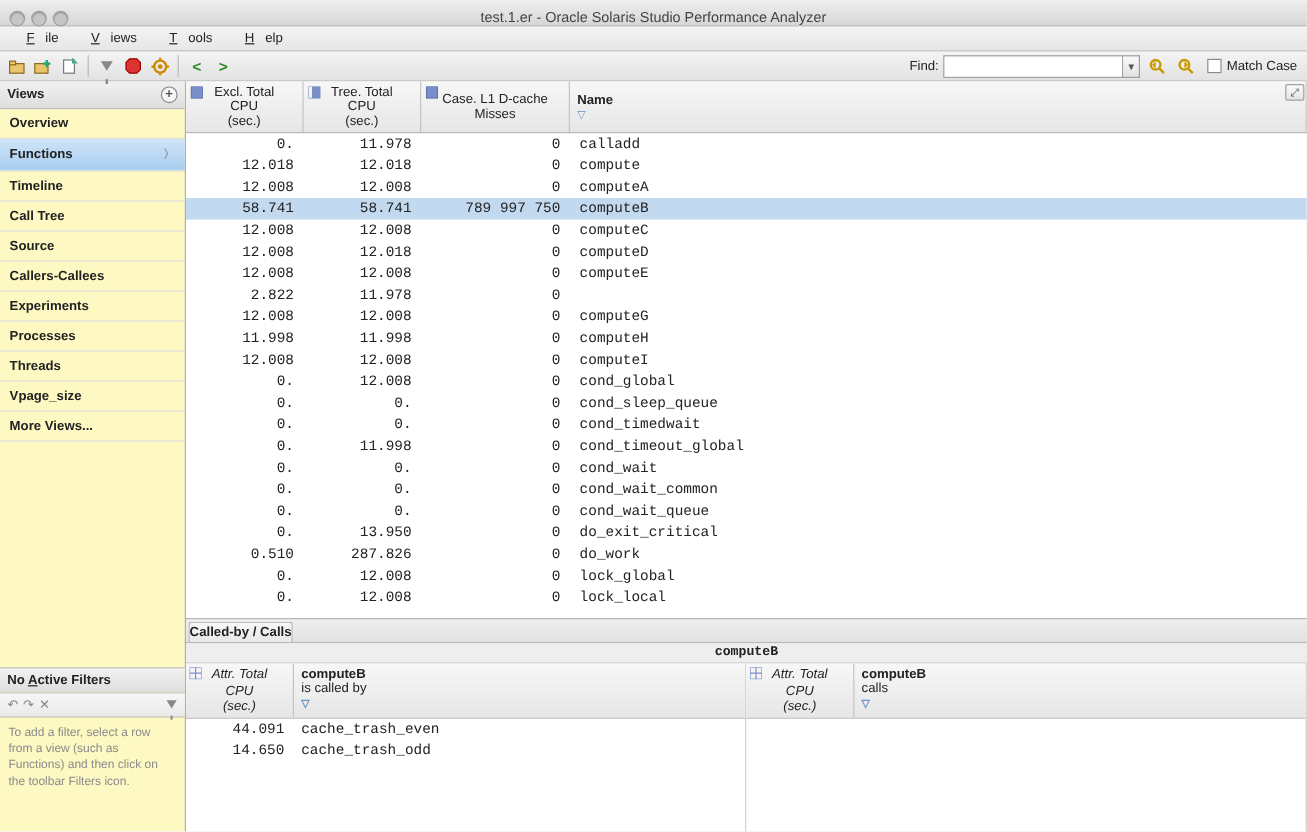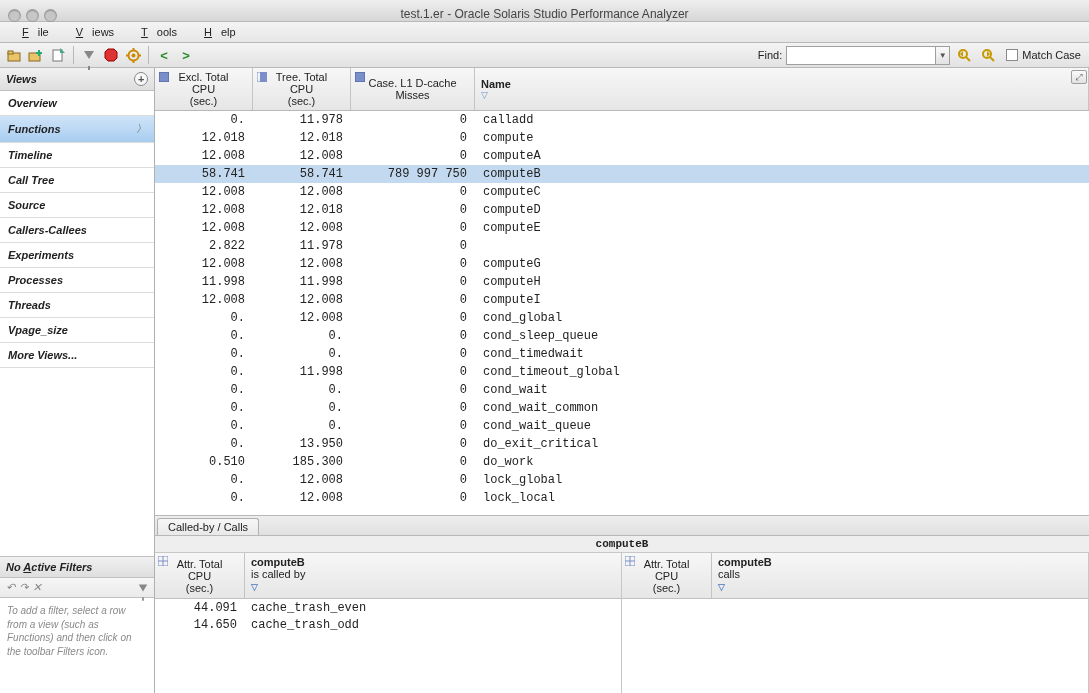--- a/index.html
+++ b/index.html
@@ -89,25 +89,24 @@
   display:flex;align-items:center;justify-content:center;
   font-size:8px;color:#555;
 }
 .main {
   flex: 1;
   display: flex;
   min-height: 0;
 }
 .sidebar {
   width: 155px;
-  background: #ffffff;
+  background: #fef9c3;
   border-right: 1px solid #b0b0b0;
   display: flex;
   flex-direction: column;
-  font-style: italic;
 }
 .side-header {
   display: flex;
   align-items: center;
   justify-content: space-between;
   padding: 4px 6px;
   font-weight: bold;
   background: linear-gradient(#f1f1f1,#dedede);
   border-bottom: 1px solid #c0c0c0;
 }
@@ -213,24 +212,24 @@
 .tab-strip {
   background: linear-gradient(#eeeeee,#e1e1e1);
   border-top:1px solid #b8b8b8;
   border-bottom:1px solid #b8b8b8;
   padding: 2px 0 0 2px;
   display:flex;
 }
 .tab {
   border:1px solid #b0b0b0;
   border-bottom:none;
-  padding:2px 10px;
+  padding:2px 0;
   background:linear-gradient(#f7f7f7,#e8e8e8);
   border-radius:3px 3px 0 0;
-  font-weight:normal;
+  font-weight:bold;
   font-size:11px;
 }
 .calls-title {
   text-align:center;
   background:#eeeeee;
   border-bottom:1px solid #c7c7c7;
   padding:2px 0;
   font-family:"Courier New",monospace;
   font-weight:bold;
 }
@@ -246,22 +245,23 @@
   border-right:1px solid #c7c7c7;
 }
 .calls-head {
   display:flex;
   background:linear-gradient(#f7f7f7,#e6e6e6);
   border-bottom:1px solid #c0c0c0;
   min-height:46px;
 }
 .calls-col1 {
   width:90px;text-align:center;border-right:1px solid #c4c4c4;
-  padding:3px 4px;display:flex;flex-direction:column;align-items:center;justify-content:center;
+  padding:3px 4px;display:flex;flex-direction:column;align-items:center;justify-content:space-between;
   position:relative;
+  font-style:italic;
 }
 .calls-col2 {
   flex:1;padding:3px 6px;font-weight:bold;
 }
 .calls-body {
   flex:1;
   overflow-y:scroll;
   font-family:"Courier New",monospace;
   font-size:12px;
 }
@@ -569,21 +569,21 @@
             <div class="cell name">cond_wait_queue</div>
           </div>
           <div class="row">
             <div class="cell c-excl">      0.</div>
             <div class="cell c-incl">  13.950</div>
             <div class="cell c-l1">           0</div>
             <div class="cell name">do_exit_critical</div>
           </div>
           <div class="row">
             <div class="cell c-excl">   0.510</div>
-            <div class="cell c-incl"> 185.300</div>
+            <div class="cell c-incl"> 287.826</div>
             <div class="cell c-l1">           0</div>
             <div class="cell name">do_work</div>
           </div>
           <div class="row">
             <div class="cell c-excl">      0.</div>
             <div class="cell c-incl">  12.008</div>
             <div class="cell c-l1">           0</div>
             <div class="cell name">lock_global</div>
           </div>
           <div class="row">

